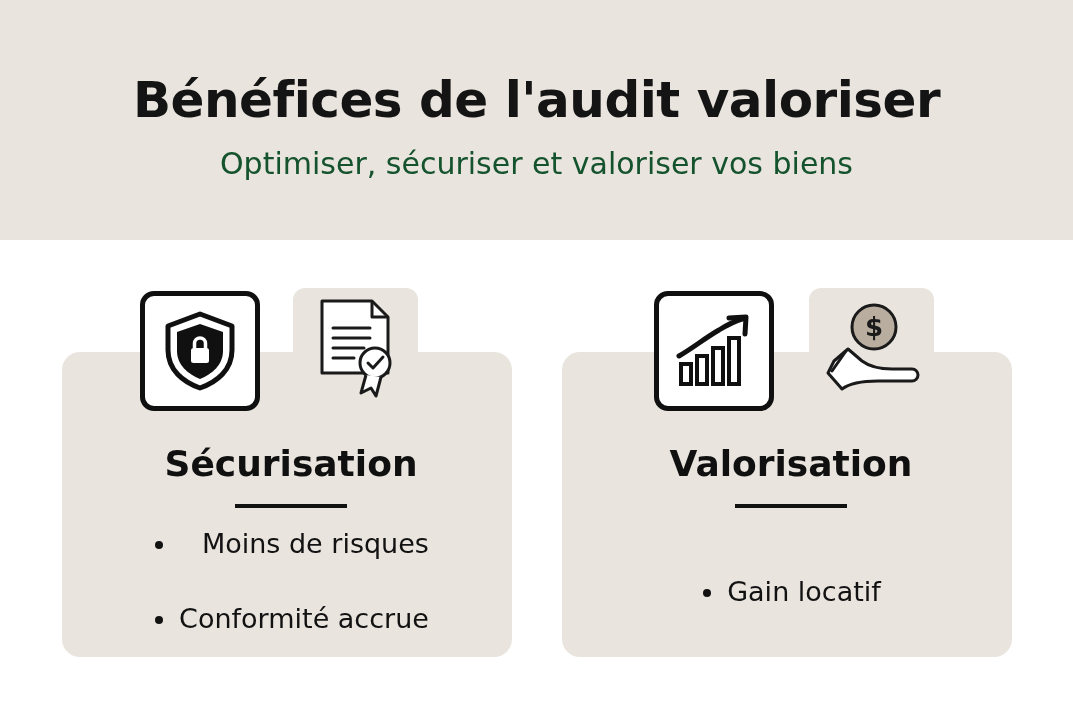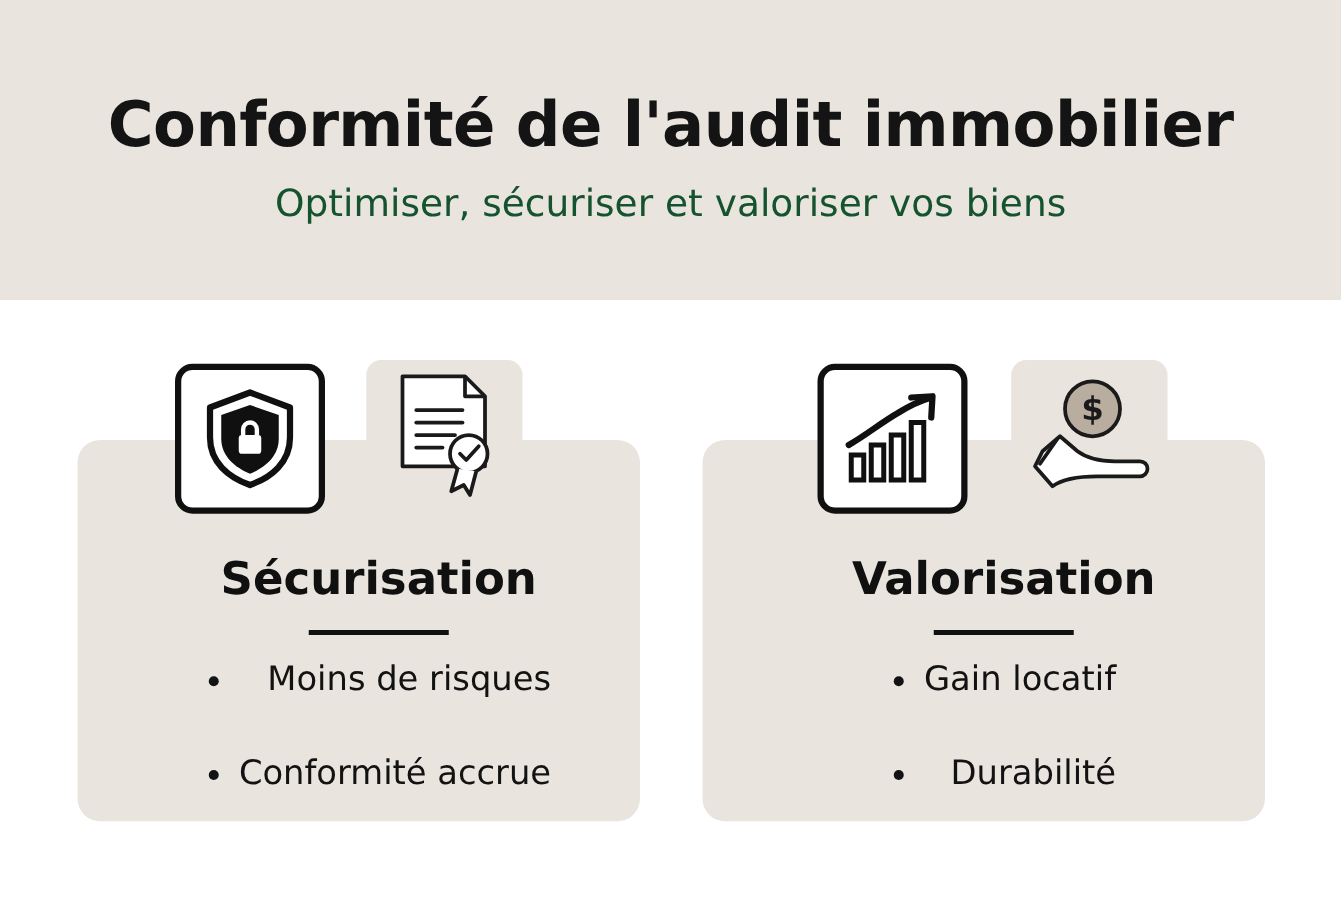--- a/index.html
+++ b/index.html
@@ -67,21 +67,21 @@
     width: 450px;
     height: 305px;
     background: #e9e4de;
     border-radius: 18px;
   }
   .card-left  { left: 62px; }
   .card-right { left: 562px; }
 
   .card-inner {
     position: absolute;
-    left: 16px;
+    left: 4px;
     top: 0;
     width: 100%;
     height: 100%;
     box-sizing: border-box;
     padding: 92px 30px 0 30px;
     display: flex;
     flex-direction: column;
     align-items: center;
   }
   .card-title {
@@ -158,21 +158,21 @@
   .icon-second-right  { left: 809px; top: 48px; }
 
   svg { display: block; }
 </style>
 </head>
 <body>
 
 <div class="page">
 
   <div class="header">
-    <h1 class="header-title">Conformité de l'audit immobilier</h1>
+    <h1 class="header-title">Bénéfices de l'audit valoriser</h1>
     <div class="header-subtitle">Optimiser, sécuriser et valoriser vos biens</div>
   </div>
 
   <div class="cards">
 
     <div class="card card-left">
       <div class="card-inner">
         <h2 class="card-title">Sécurisation</h2>
         <div class="title-rule"></div>
         <ul class="bullets">
@@ -206,21 +206,20 @@
         <path d="M32.5 38 V33.5 a5.5 5.5 0 0 1 11 0 V38" fill="none" stroke="#ffffff" stroke-width="3.5"></path>
       </svg>
     </div>
 
     <div class="card card-right">
       <div class="card-inner">
         <h2 class="card-title">Valorisation</h2>
         <div class="title-rule"></div>
         <ul class="bullets">
           <li>Gain locatif</li>
-          <li>Durabilité</li>
         </ul>
       </div>
     </div>
 
     <div class="icon-secondary icon-second-right">
       <svg width="108" height="96" viewBox="0 0 108 96">
         <circle cx="56" cy="28" r="22" fill="#b9ada0" stroke="#1a1a1a" stroke-width="3"></circle>
         <text x="56" y="37" font-family="DejaVu Sans, sans-serif" font-size="26" font-weight="700" fill="#1a1a1a" text-anchor="middle">$</text>
         <path d="M16 62 L30 50 L44 62 C52 68 64 70 74 70 L94 70 a6 6 0 0 1 0 12 L60 82 C44 82 32 84 24 90 L10 74 Z" fill="#ffffff" stroke="#1a1a1a" stroke-width="3" stroke-linejoin="round"></path>
         <line x1="28" y1="52" x2="14" y2="72" stroke="#1a1a1a" stroke-width="3" stroke-linecap="round"></line>

